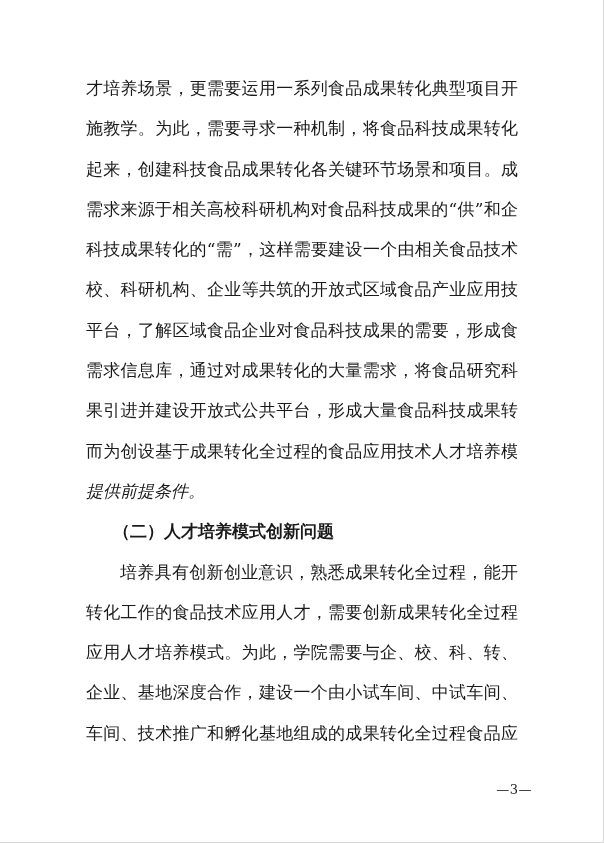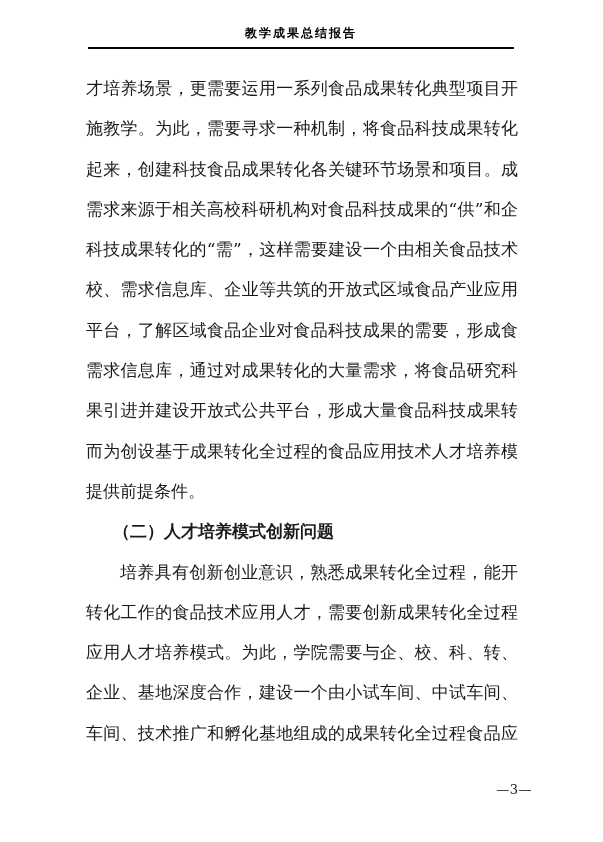--- a/index.html
+++ b/index.html
@@ -42,20 +42,21 @@
     line-height: 40.3px;
     font-size: 17px;
     text-align: justify;
     text-align-last: justify;
     text-justify: inter-character;
     overflow: hidden;
   }
   .line.flush-left {
     text-align: center;
     text-align-last: left;
+    font-style: italic;
   }
   .line.heading {
     font-weight: 700;
     padding-left: 27px;
     text-align: right;
     text-align-last: left;
   }
   .line.indent {
     padding-left: 34px;
   }
@@ -71,31 +72,30 @@
     font-size: 13px;
     color: #222222;
     letter-spacing: 0.5px;
   }
 </style>
 </head>
 <body>
 
 <div class="page">
 
-  <div class="running-header">教学成果总结报告</div>
 
   <div class="content">
 
     <div class="line">才培养场景，更需要运用一系列食品成果转化典型项目开发课程与实</div>
     <div class="line">施教学。为此，需要寻求一种机制，将食品科技成果转化相关方结合</div>
     <div class="line">起来，创建科技食品成果转化各关键环节场景和项目。成果转化项目</div>
     <div class="line">需求来源于相关高校科研机构对食品科技成果的“供”和企业对食品</div>
     <div class="line">科技成果转化的“需”，这样需要建设一个由相关食品技术研发的高</div>
 
-    <div class="line"><span>校、需求信息库、</span><span class="u">企业</span><span>等共筑的开放式区域食品产业应用技术公共研发</span></div>
+    <div class="line"><span>校、科研机构、</span><span class="u">企业</span><span>等共筑的开放式区域食品产业应用技术公共研发</span></div>
 
     <div class="line">平台，了解区域食品企业对食品科技成果的需要，形成食品科技成果</div>
     <div class="line">需求信息库，通过对成果转化的大量需求，将食品研究科技力量和成</div>
     <div class="line">果引进并建设开放式公共平台，形成大量食品科技成果转化项目，从</div>
     <div class="line">而为创设基于成果转化全过程的食品应用技术人才培养模式和机制</div>
     <div class="line flush-left">提供前提条件。</div>
 
     <div class="line heading">（二）人才培养模式创新问题</div>
 
     <div class="line indent">培养具有创新创业意识，熟悉成果转化全过程，能开展食品成果</div>

